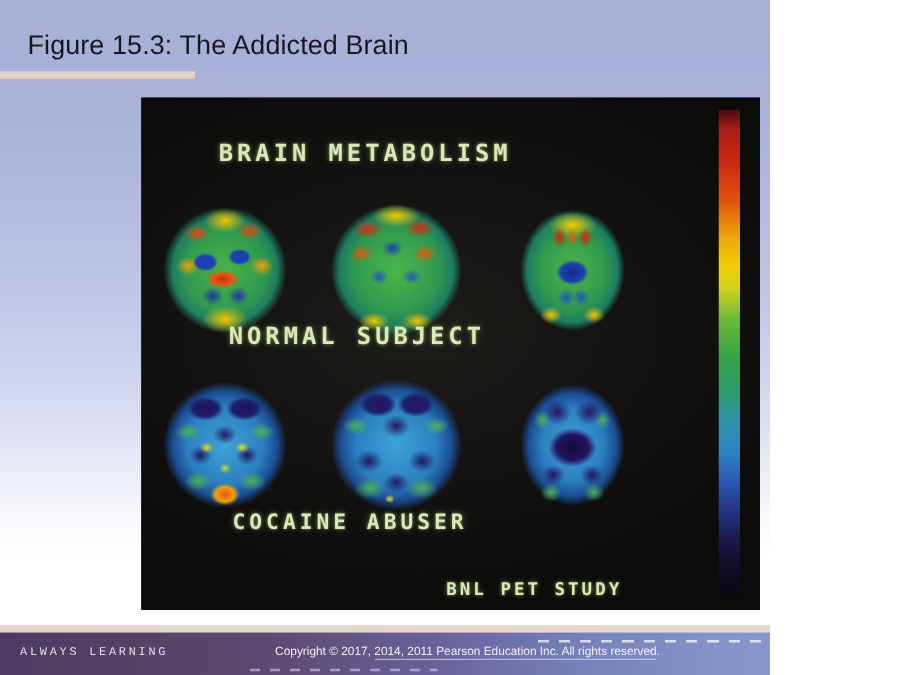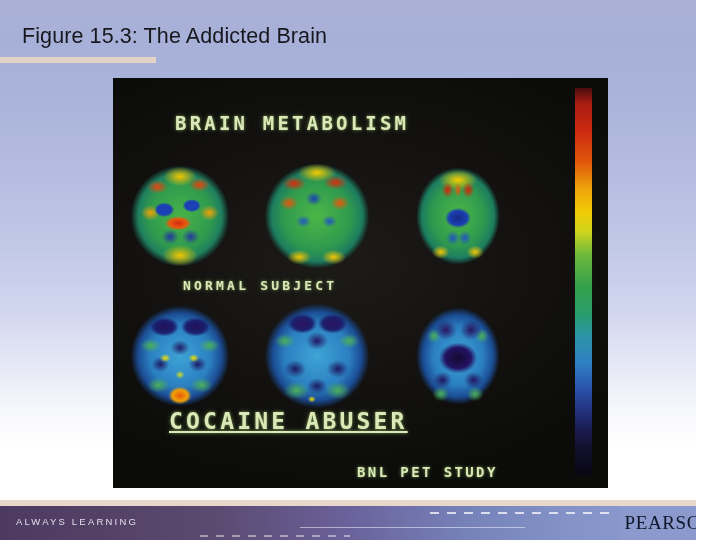--- a/index.html
+++ b/index.html
@@ -11,21 +11,21 @@
     width: 720px;
     height: 540px;
     overflow: hidden;
     font-family: "Liberation Sans", sans-serif;
     background: #ffffff;
   }
 
   
   .slide {
     position: relative;
-    width: 696px;
+    width: 616px;
     height: 540px;
     overflow: hidden;
     background: linear-gradient(to bottom,
         #a9b1d6 0%,
         #a7b0d8 8%,
         #aab3d9 18%,
         #b4bce0 32%,
         #c2c9e8 46%,
         #d2d7ef 58%,
         #e6e9f6 68%,
@@ -76,22 +76,22 @@
   .scan-label {
     position: absolute;
     font-family: "DejaVu Sans Mono", "Liberation Mono", monospace;
     color: #dbe9b8;
     text-shadow: 0 0 3px rgba(190,230,130,0.55), 0 0 7px rgba(150,200,90,0.28);
     letter-spacing: 2.5px;
     white-space: nowrap;
     font-weight: 700;
   }
   .lbl-metabolism { left: 62px; top: 34px; font-size: 19px; letter-spacing: 3.2px; }
-  .lbl-normal     { left: 70px; top: 200px; font-size: 13px; letter-spacing: 3.2px; }
-  .lbl-cocaine    { left: 56px; top: 330px; font-size: 23px; letter-spacing: 3.2px; text-decoration: underline; }
+  .lbl-normal     { left: 70px; top: 180px; font-size: 19px; letter-spacing: 3.2px; }
+  .lbl-cocaine    { left: 73px; top: 330px; font-size: 17px; letter-spacing: 3.2px; }
   .lbl-detox      { left: 68px; top: 356px; font-size: 14px; letter-spacing: 2.4px; }
   .lbl-bnl        { left: 244px; top: 386px; font-size: 14px; letter-spacing: 2.4px; }
 
   
   .brain-row {
     position: absolute;
     left: 0;
     width: 470px;
     height: 112px;
     display: flex;
@@ -273,20 +273,21 @@
       #97a4d8 100%);
   }
   .footer-always {
     position: absolute;
     left: 16px;
     top: 10px;
     font-size: 9.5px;
     letter-spacing: 2.2px;
     color: #e2dcea;
     white-space: nowrap;
+    font-family: Liberation Mono, monospace;
   }
   .footer-copy {
     position: absolute;
     left: 0;
     right: 0;
     top: 10px;
     text-align: center;
     font-size: 9.5px;
     color: #f2f0f7;
     white-space: nowrap;
@@ -373,20 +374,21 @@
       <div class="scan-label lbl-bnl">BNL PET STUDY</div>
 
       <div class="colorbar-glow"></div>
       <div class="colorbar"></div>
     </div>
   </div>
 
   <div class="footer-topline"></div>
   <div class="footer">
     <div class="footer-always">ALWAYS LEARNING</div>
+    <div class="footer-copy">Copyright © 2017, 2014, 2011 Pearson Education Inc. All rights reserved.</div>
     <div class="footer-pearson">PEARSON</div>
   </div>
 
   <div class="dash-artifact"></div>
   <div class="underline-artifact"></div>
   <div class="dash-artifact-2"></div>
 
 </div>
 
 </body></html>

